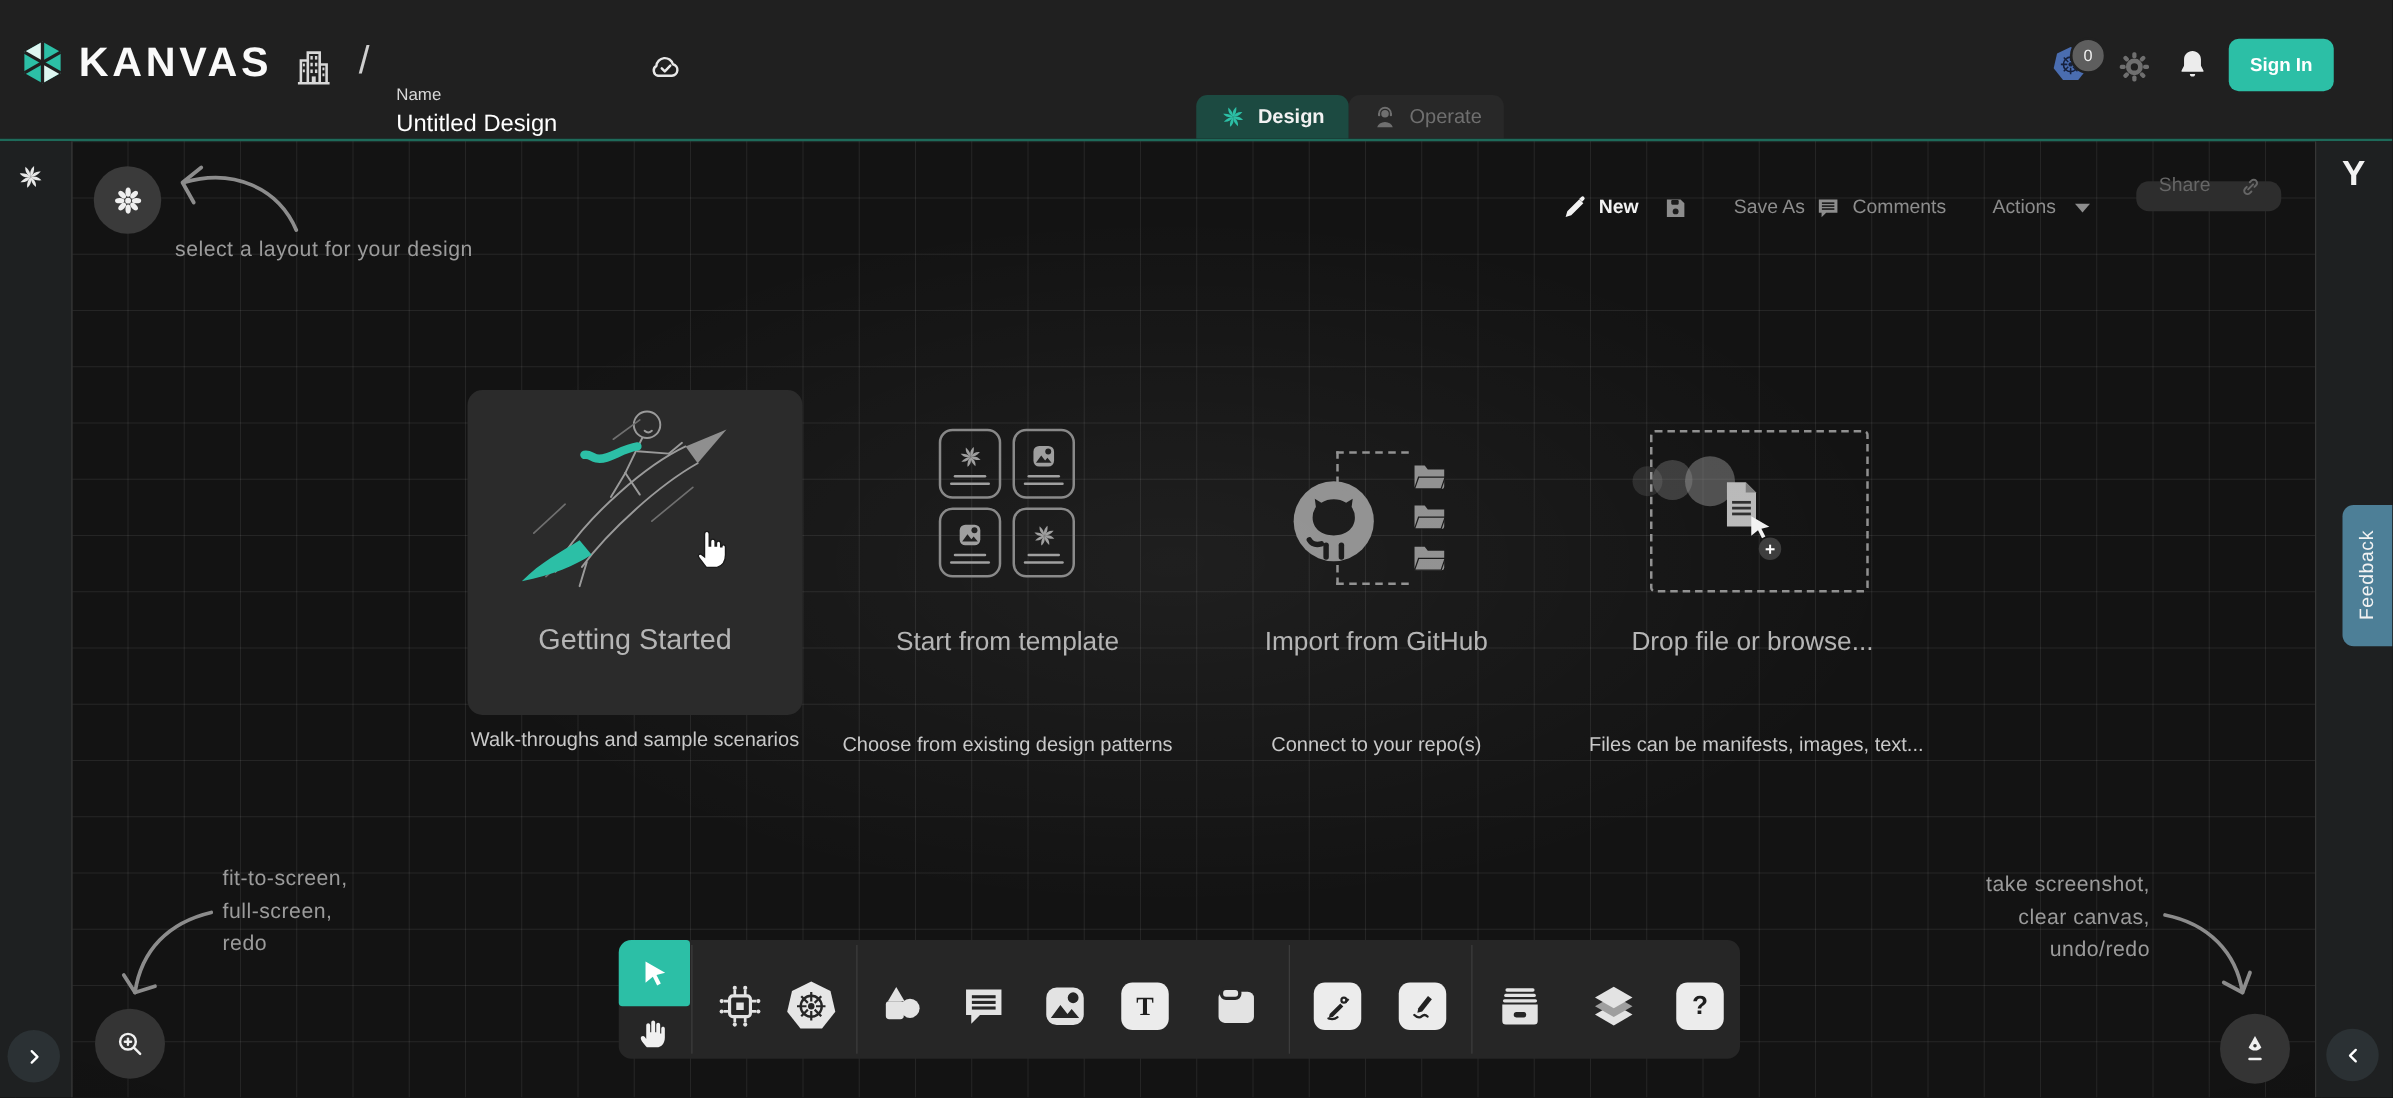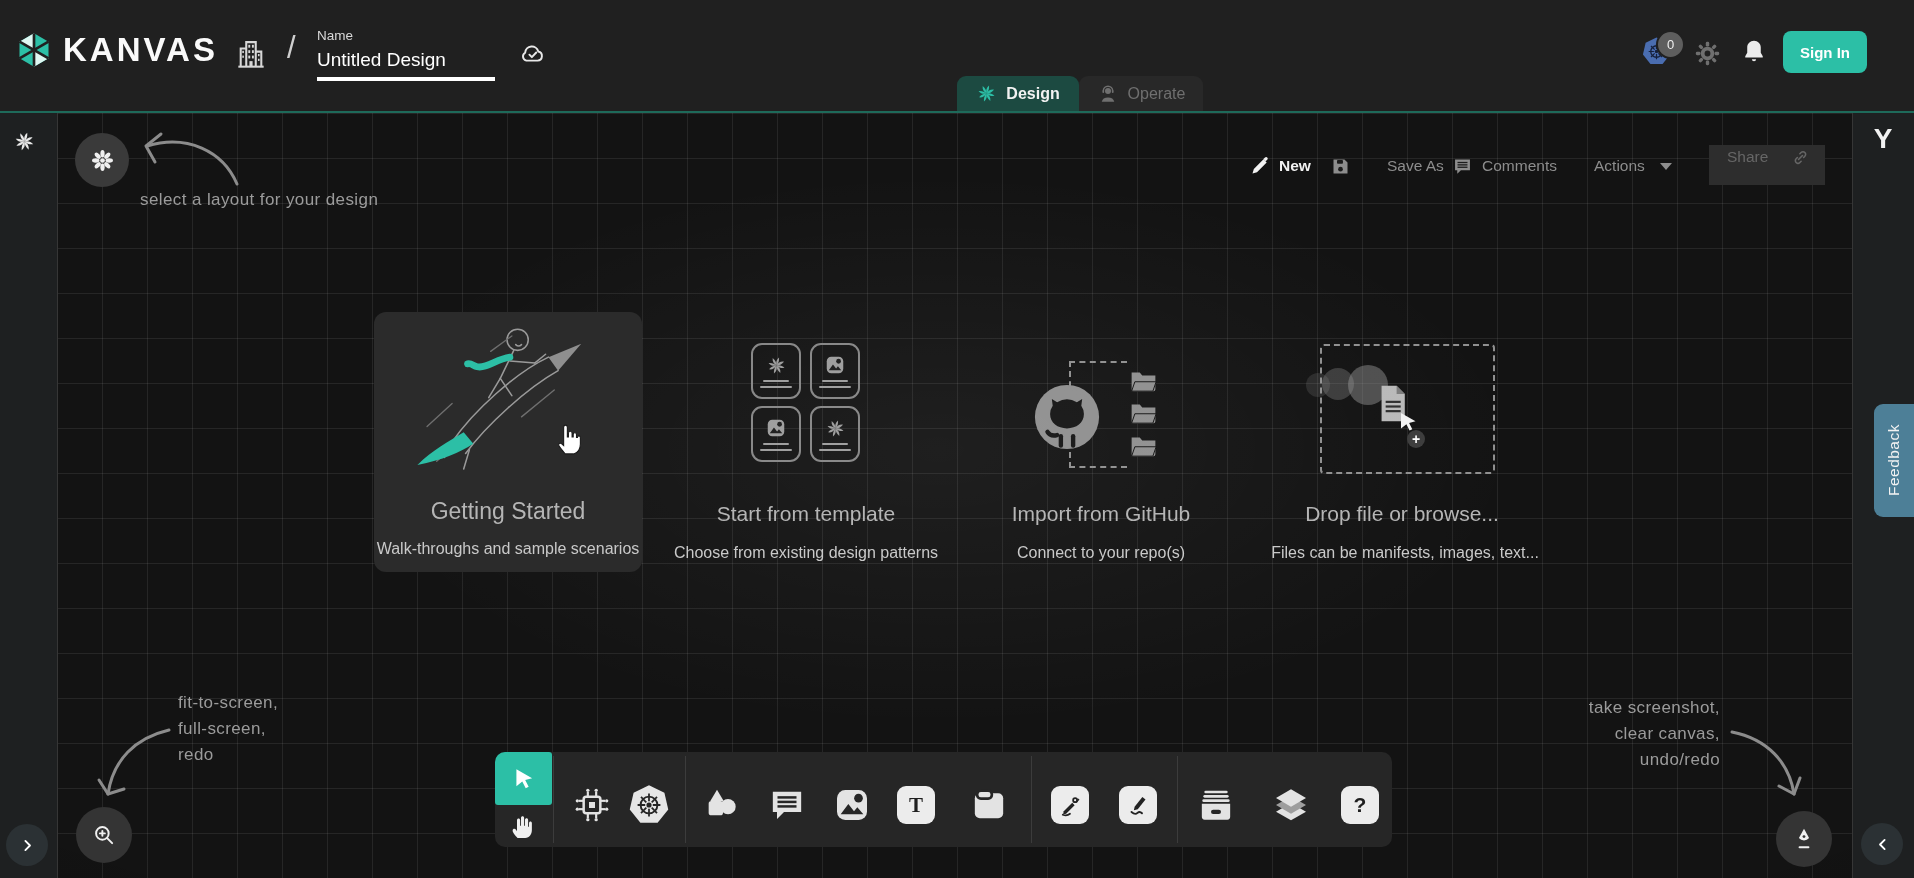--- a/index.html
+++ b/index.html
@@ -7,21 +7,21 @@
   .abs{position:absolute;}
   svg{display:block;}
 
   
   .header{position:absolute;top:0;left:0;width:1914px;height:115px;background:#202020;}
   .brand-wrap{position:absolute;left:14px;top:30px;display:flex;align-items:center;gap:9px;}
   .brand-text{font-size:33px;font-weight:700;letter-spacing:3px;color:#fafafa;}
   .hq-icon{position:absolute;left:232px;top:35px;color:#d8d8d8;}
   .slash{position:absolute;left:287px;top:30px;font-size:31px;font-weight:300;color:#cfcfcf;}
   .name-block{position:absolute;left:317px;top:28px;}
-  .name-label{font-size:13.5px;color:#d8d8d8;}
+  .name-label{font-size:13.5px;color:#d8d8d8;margin-top:40px;}
   .name-input{display:block;margin-top:4px;width:178px;background:transparent;border:none;border-bottom:4px solid #ffffff;color:#fff;font-size:19px;font-family:"Liberation Sans",sans-serif;padding:2px 0 6px 0;outline:none;}
   .cloud-icon{position:absolute;left:517px;top:38px;color:#e8e8e8;}
 
   .tab{position:absolute;top:76px;height:35px;border-radius:9px 9px 0 0;display:flex;align-items:center;justify-content:center;gap:9px;font-size:16px;}
   .tab-design{left:957px;width:122px;background:#1c4a41;color:#f2f2f2;font-weight:600;}
   .tab-operate{left:1079px;width:124px;background:#282828;color:#6f6f6f;}
 
   .k8s-header{position:absolute;left:1641px;top:36px;}
   .badge{position:absolute;left:1656px;top:30px;width:25px;height:25px;border-radius:50%;background:#5e5e5e;border:2px solid #202020;color:#efefef;font-size:13px;display:flex;align-items:center;justify-content:center;}
   .gear-icon{position:absolute;left:1694px;top:40px;color:#6f6f6f;}
@@ -63,26 +63,26 @@
   .hint-arrow{position:absolute;color:#8c8c8c;}
 
   
   .ct{position:absolute;top:37px;height:32px;display:flex;align-items:center;gap:9px;font-size:15.5px;}
   .ct .muted{color:#8d8d8d;}
   .ct-new{left:1250px;color:#f2f2f2;font-weight:600;}
   .ct-save{left:1330px;color:#8d8d8d;gap:36px;}
   .ct-comments{left:1452px;color:#8d8d8d;}
   .ct-actions{left:1594px;color:#8d8d8d;gap:15px;}
   .caret-down{width:0;height:0;border-left:6px solid transparent;border-right:6px solid transparent;border-top:7px solid #8d8d8d;}
-  .share-pill{left:1709px;top:32px;position:absolute;width:116px;height:40px;background:#2d2d2d;border-radius:0;display:flex;align-items:center;justify-content:space-between;padding:0 15px 16px 18px;box-sizing:border-box;color:#666;font-size:15.5px;cursor:pointer;}
+  .share-pill{left:1709px;top:32px;position:absolute;width:116px;height:24px;background:#2d2d2d;border-radius:10px;display:flex;align-items:center;justify-content:space-between;padding:0 15px 16px 18px;box-sizing:border-box;color:#666;font-size:15.5px;cursor:pointer;}
 
   
   .gs-card{position:absolute;left:374px;top:199px;width:268px;height:260px;background:#2b2b2b;border-radius:12px;cursor:pointer;}
   .card-title{position:absolute;transform:translateX(-50%);color:#b5b5b5;font-size:21px;white-space:nowrap;}
-  .card-sub{position:absolute;transform:translateX(-50%);color:#c9c9c9;font-size:16px;white-space:nowrap;}
+  .card-sub{position:absolute;transform:translateX(-50%);color:#c9c9c9;font-size:16px;white-space:nowrap;margin-top:44px;}
 
   .tpl-tile{position:absolute;width:50px;height:56px;border:2px solid #858585;border-radius:11px;display:flex;flex-direction:column;align-items:center;justify-content:center;gap:4px;color:#9c9c9c;box-sizing:border-box;cursor:pointer;}
   .tpl-line{height:2px;background:#9c9c9c;border-radius:1px;}
 
   .gh-bracket{position:absolute;left:1069px;top:248px;width:56px;height:103px;border:2px dashed #8f8f8f;border-right:none;}
   .gh-logo{position:absolute;left:1032px;top:269px;color:#8f8f8f;--hole:#141414;}
   .folder-icon{position:absolute;color:#8f8f8f;}
 
   .drop-rect{position:absolute;left:1320px;top:231px;width:171px;height:126px;border:2px dashed #909090;border-radius:4px;cursor:pointer;}
   .drop-circle{position:absolute;border-radius:50%;background:#9a9a9a;}

